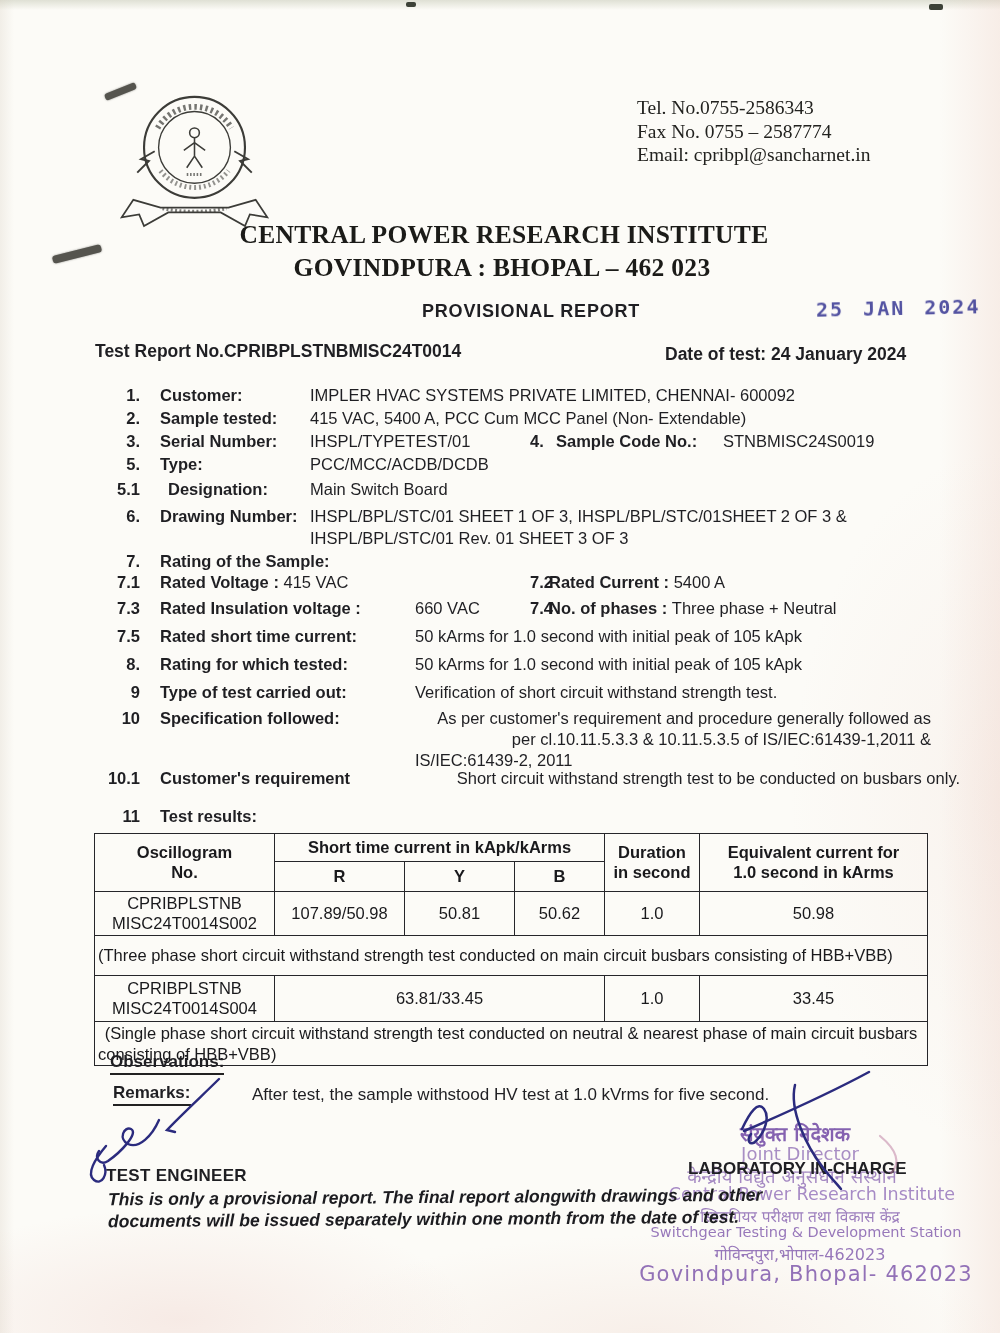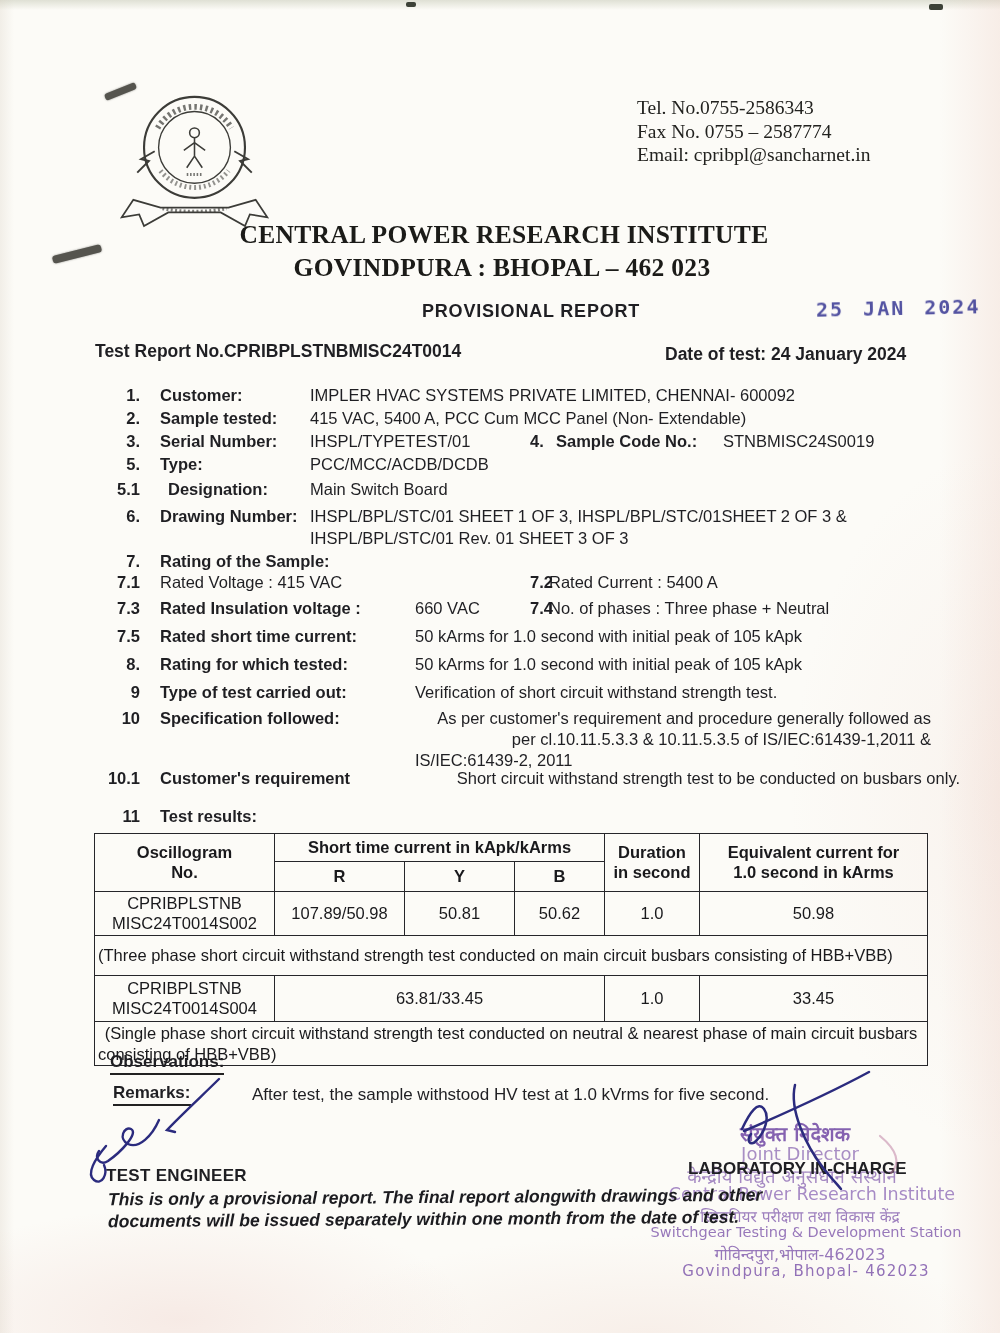--- a/index.html
+++ b/index.html
@@ -37,21 +37,21 @@
   .date-of-test{position:absolute;top:344px;left:665px;font-weight:bold;font-size:17.5px;}
 
   
   .drow{position:absolute;left:0;width:1000px;font-size:16.5px;line-height:21px;}
   .drow .num{position:absolute;left:98px;width:42px;text-align:right;font-weight:bold;}
   .drow .lbl{position:absolute;left:160px;font-weight:bold;}
   .drow .val{position:absolute;left:310px;font-weight:normal;}
   .drow .val2x{left:415px;text-align:right;}
   .drow .num2{position:absolute;left:530px;font-weight:bold;}
   .drow .grp2{position:absolute;left:549px;}
-  .drow .grp2 b, .inlinelbl{font-weight:normal;}
+  .drow .grp2 b, .inlinelbl{font-weight:bold;}
   .just{text-align:justify;text-align-last:left;}
 
   
   table.results{position:absolute;left:94px;top:833px;width:833px;border-collapse:collapse;
                 font-size:16.5px;color:#19191c;table-layout:fixed;}
   table.results td{border:1.7px solid #26262a;text-align:center;vertical-align:middle;padding:1px 3px;}
   table.results td.hdr{font-weight:bold;text-align:center;}
   .pre{white-space:pre-line;line-height:19.5px;}
   td.note{text-align:justify;text-align-last:left;padding:3px 8px 5px 8px;line-height:20.5px;}
 
@@ -68,21 +68,21 @@
   
   .stampline{position:absolute;transform:translateX(-50%);white-space:nowrap;
              font-family:"DejaVu Sans", sans-serif;color:#8d6ab4;filter:blur(.3px);z-index:2;}
   .sl1h{top:1120px;left:795px;font-size:20px;font-weight:600;color:#7b56ab;opacity:.92;}
   .sl1e{top:1143px;left:800px;font-size:18px;opacity:.75;}
   .sl2h{top:1163px;left:792px;font-size:18.5px;opacity:.78;}
   .sl2e{top:1184px;left:812px;font-size:17.5px;color:#9d7ec0;opacity:.9;}
   .sl3h{top:1205px;left:800px;font-size:15.5px;opacity:.85;}
   .sl3e{top:1224px;left:806px;font-size:14.5px;opacity:.9;}
   .sl4h{top:1243px;left:800px;font-size:16px;opacity:.9;}
-  .sl4e{top:1262px;left:806px;font-size:15px;letter-spacing:1.2px;opacity:.95;}
+  .sl4e{top:1262px;left:806px;font-size:21px;letter-spacing:1.2px;opacity:.95;}
 
   .sigs{position:absolute;left:0;top:0;width:1000px;height:1333px;pointer-events:none;z-index:7;}
 </style>
 </head>
 <body>
 
 <div class="page">
 
   <div class="speck" style="left:406px;top:2px;width:10px;height:5px;"></div>
   <div class="speck" style="left:929px;top:4px;width:14px;height:6px;"></div>

